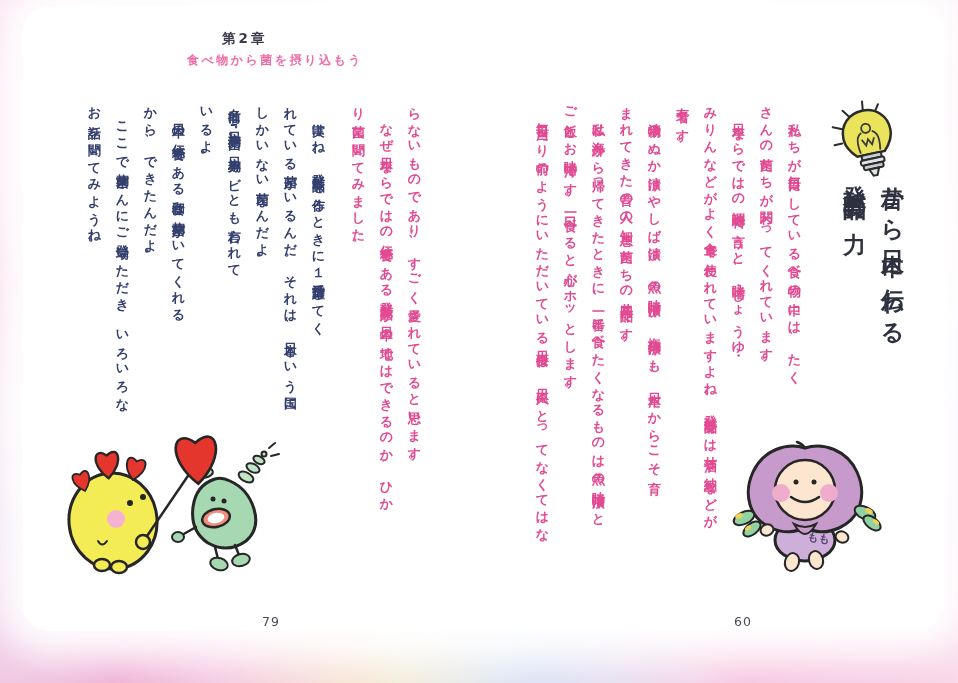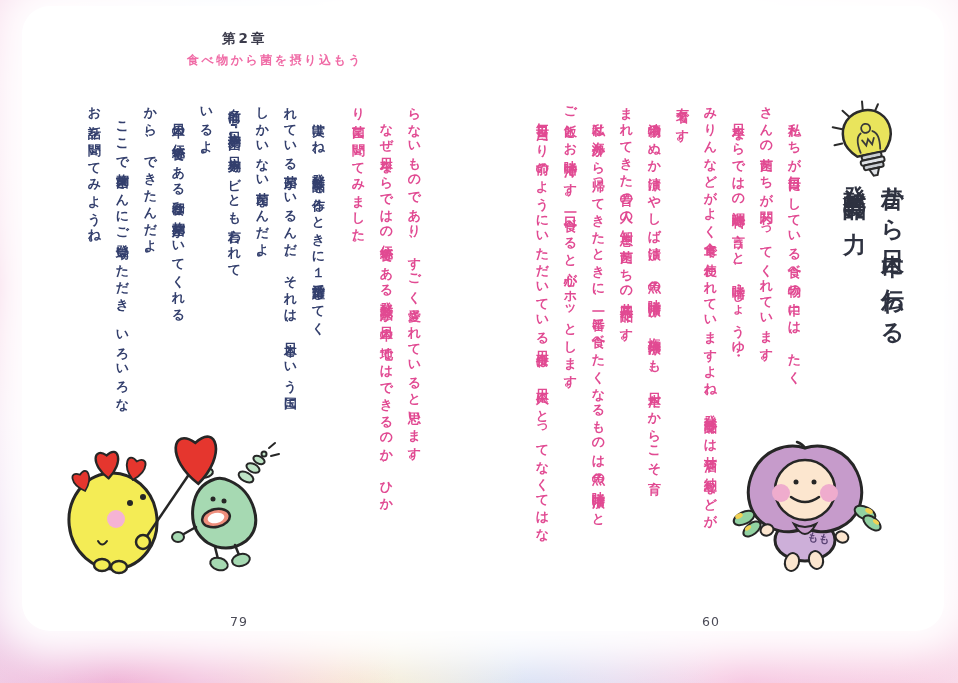--- a/index.html
+++ b/index.html
@@ -44,21 +44,21 @@
   .vtext{
     position:absolute;top:98px;height:556px;
     writing-mode:vertical-rl;text-orientation:mixed;
   }
   .body78{right:150px;}
   .body79{right:530px;}
   .vtext .col{line-height:28px;font-size:13px;letter-spacing:2px;font-weight:600;}
   .vtext .col.pink{color:var(--body_pink);}
   .vtext .col.navy{color:var(--body_navy);}
   .vtext .col.gap{margin-right:12px;}
-  .pagenum{position:absolute;font-size:12.5px;color:#4b4b57;letter-spacing:1px;}
+  .pagenum{position:absolute;font-size:12.5px;color:#4b4b57;letter-spacing:1px;margin-left:32px;}
   .pagenum.left{left:230px;top:614px;}
   .pagenum.right{left:702px;top:614px;}
   .bulb{position:absolute;left:828px;top:98px;}
   .chars-left{position:absolute;left:50px;top:415px;}
   .char-momo{position:absolute;left:715px;top:440px;}
   .momo-label{font-size:11px;font-weight:700;fill:var(--momo_text);font-family:"DejaVu Sans",sans-serif;}
 </style>
 </head>
 <body>
 

